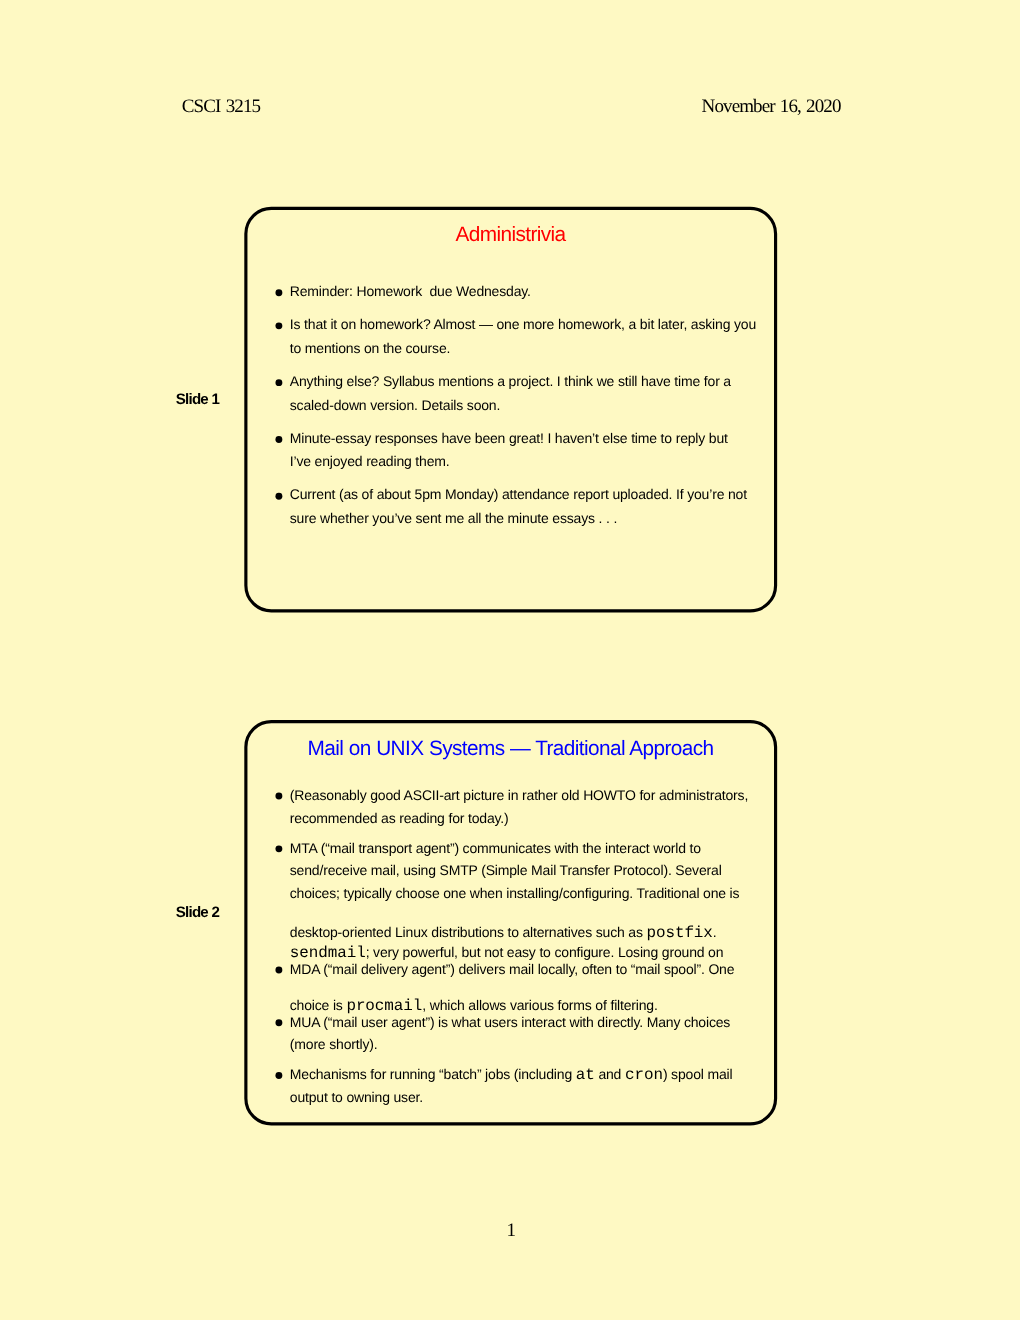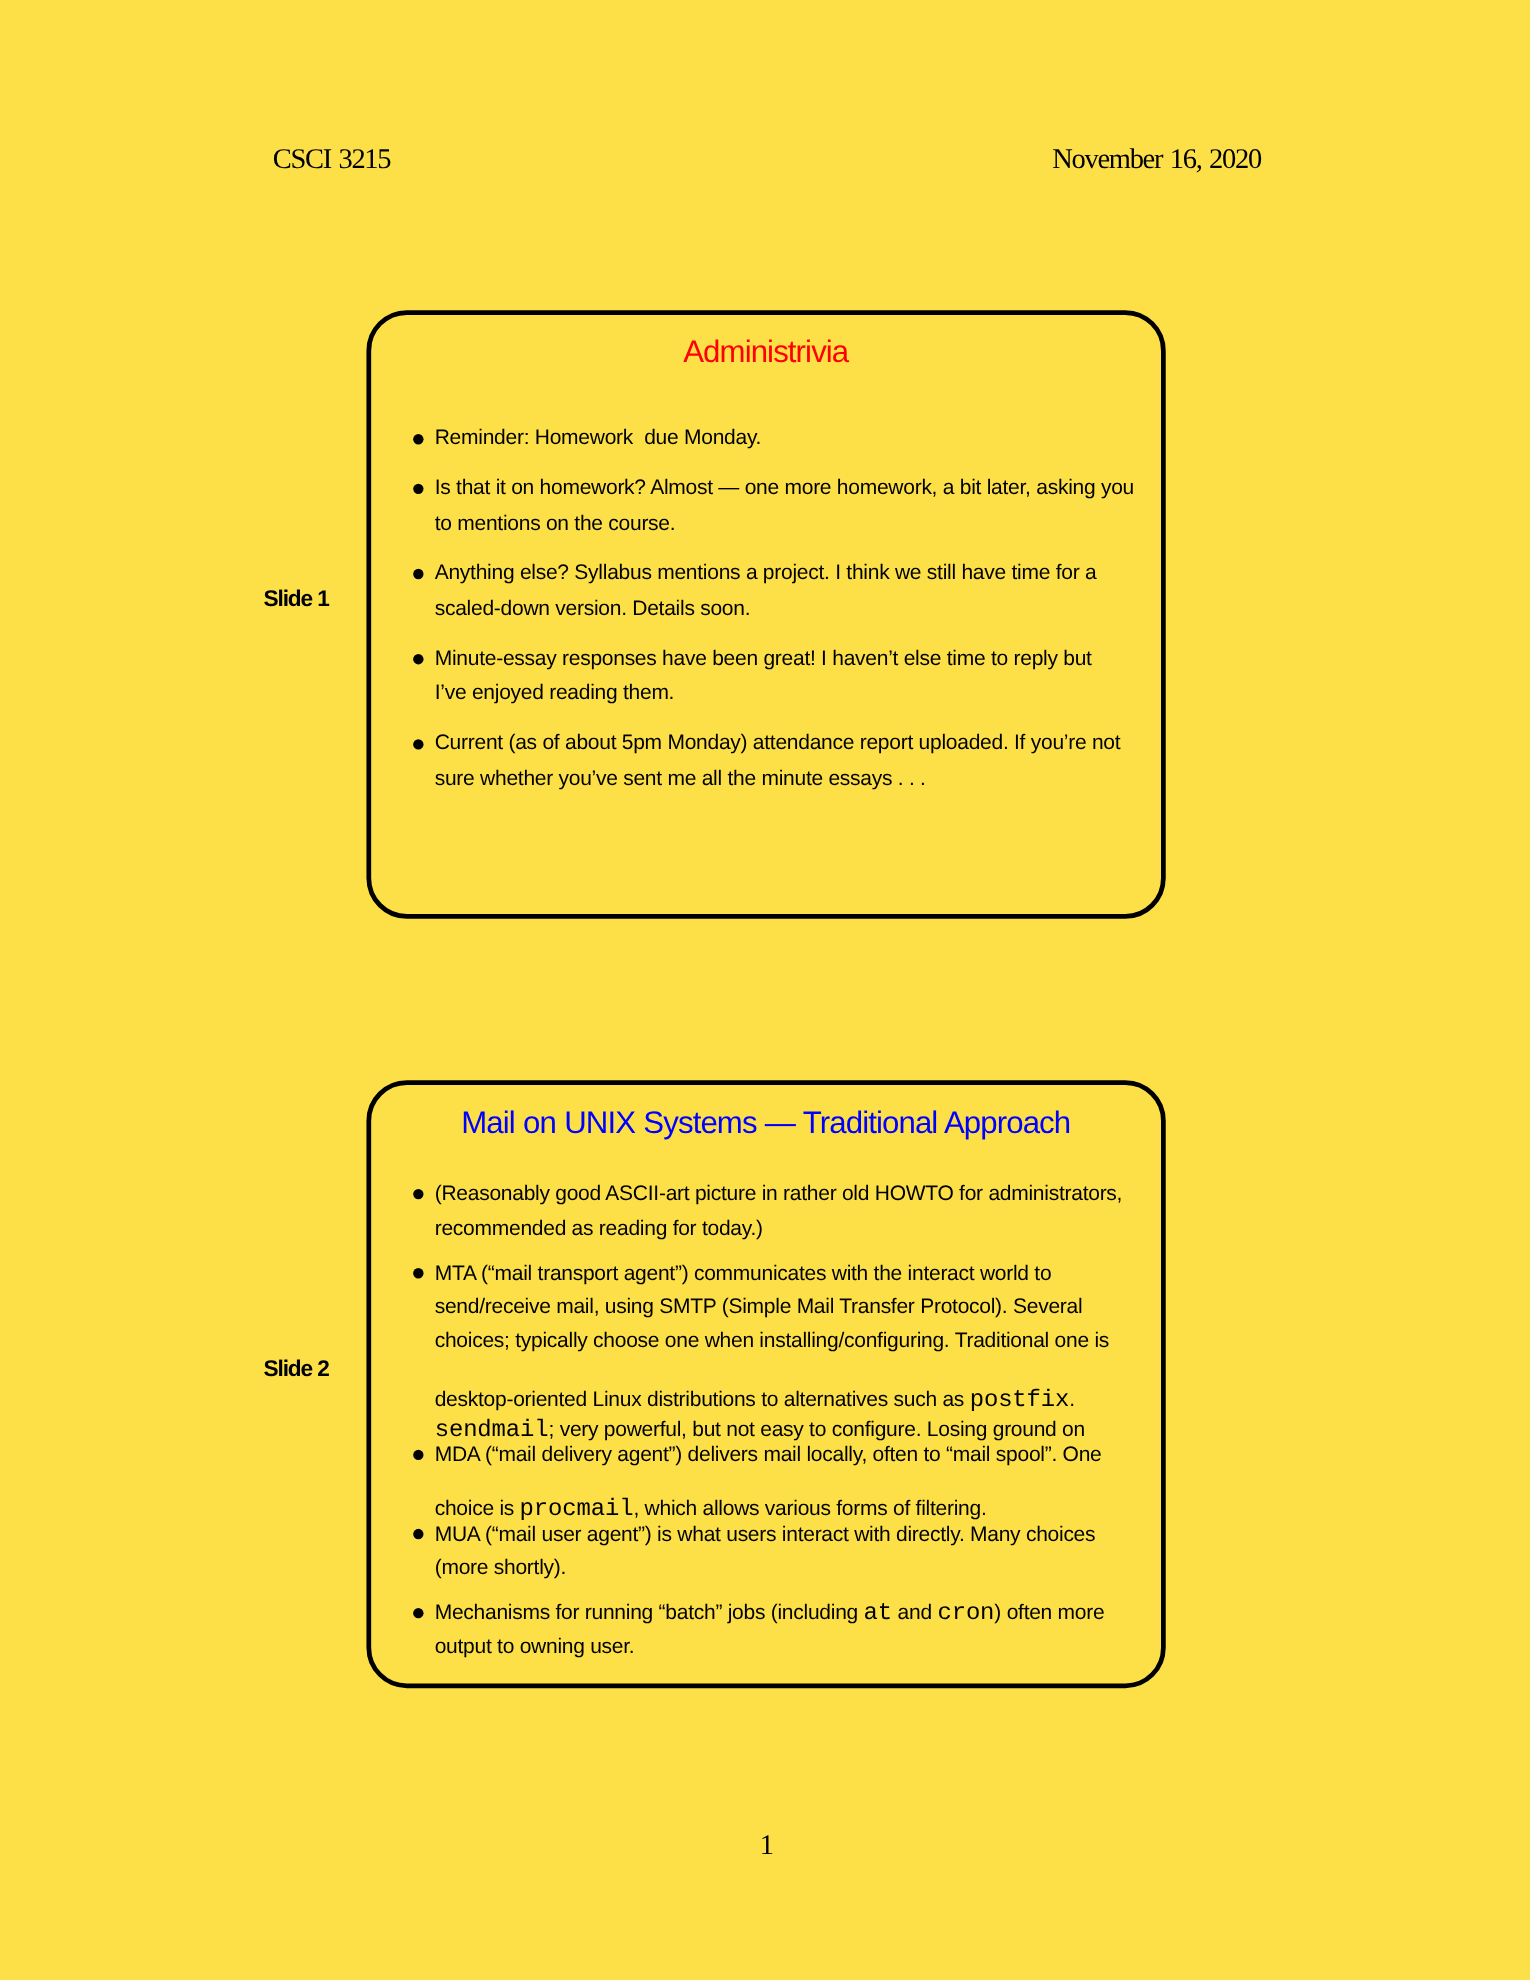--- a/index.html
+++ b/index.html
@@ -1,21 +1,21 @@
 <!DOCTYPE html>
 <html><head>
 <meta charset="utf-8">
 <style>
   html, body { margin:0; padding:0; background:#ffffff; }
   body {
     width:1020px; height:1320px; position:relative; overflow:hidden;
     font-family:"Liberation Sans", sans-serif;
     -webkit-font-smoothing:antialiased; text-rendering:geometricPrecision;
   }
-  #page { position:absolute; left:0; top:0; width:1020px; height:1320px; background:#fde047; }
+  #page { position:absolute; left:0; top:0; width:1020px; height:1320px; background:#fef9c3; }
 
   .hdr-text {
     position:absolute; white-space:pre; color:#000;
     font-family:"Liberation Serif", serif; font-size:19px; letter-spacing:-0.87px;
     word-spacing:1.2px; line-height:0;
   }
   .page-number {
     position:absolute; white-space:pre; color:#000;
     font-family:"Liberation Serif", serif; font-size:19px; letter-spacing:-0.87px;
     line-height:0; transform:translateX(-50%);
@@ -51,21 +51,21 @@
   <div id="slide-1">
       <svg class="frame" width="541" height="414" style="left: 240px; top: 202px;">
         <rect x="5.8750000000000115" y="6.34500000000001" width="529.7" height="402.58000000000004" rx="25.425" ry="25.425" fill="none" stroke="#000000" stroke-width="3.15"></rect>
       </svg>
     <div class="slide-label" style="left: 175.7px; top: 400.365px;">Slide 1</div>
     <div class="frame-title" style="color: rgb(255, 0, 0); left: 510.5px; top: 235.089px;">Administrivia</div>
     <div class="slide-body">
         <svg class="bullet-dot" width="16" height="16" style="left: 270px; top: 284px;">
           <circle cx="8.899999999999977" cy="8.819999999999993" r="3.45" fill="#000000"></circle>
         </svg>
-        <div class="body-line" style="left: 289.8px; top: 290.946px;"><span>Reminder: Homework  due Monday.</span></div>
+        <div class="body-line" style="left: 289.8px; top: 290.946px;"><span>Reminder: Homework  due Wednesday.</span></div>
         <svg class="bullet-dot" width="16" height="16" style="left: 270px; top: 317px;">
           <circle cx="8.899999999999977" cy="8.870000000000005" r="3.45" fill="#000000"></circle>
         </svg>
         <div class="body-line" style="left: 289.8px; top: 323.996px;"><span>Is that it on homework? Almost — one more homework, a bit later, asking you</span></div>
         <div class="body-line" style="left: 289.8px; top: 347.746px;"><span>to mentions on the course.</span></div>
         <svg class="bullet-dot" width="16" height="16" style="left: 270px; top: 374px;">
           <circle cx="8.899999999999977" cy="8.670000000000016" r="3.45" fill="#000000"></circle>
         </svg>
         <div class="body-line" style="left: 289.8px; top: 380.796px;"><span>Anything else? Syllabus mentions a project. I think we still have time for a</span></div>
         <div class="body-line" style="left: 289.8px; top: 404.546px;"><span>scaled-down version. Details soon.</span></div>
@@ -108,20 +108,20 @@
         <div class="body-line" style="left: 289.8px; top: 968.806px;"><span>MDA (“mail delivery agent”) delivers mail locally, often to “mail spool”. One</span></div>
         <div class="body-line" style="left: 289.8px; top: 1005px;"><span>choice is </span><span class="mono">procmail</span><span>, which allows various forms of filtering.</span></div>
         <svg class="bullet-dot" width="16" height="16" style="left: 270px; top: 1014px;">
           <circle cx="8.899999999999977" cy="8.689999999999827" r="3.45" fill="#000000"></circle>
         </svg>
         <div class="body-line" style="left: 289.8px; top: 1021.57px;"><span>MUA (“mail user agent”) is what users interact with directly. Many choices</span></div>
         <div class="body-line" style="left: 289.8px; top: 1044.35px;"><span>(more shortly).</span></div>
         <svg class="bullet-dot" width="16" height="16" style="left: 270px; top: 1067px;">
           <circle cx="8.899999999999977" cy="8.449999999999818" r="3.45" fill="#000000"></circle>
         </svg>
-        <div class="body-line" style="left: 289.8px; top: 1074.33px;"><span>Mechanisms for running “batch” jobs (including </span><span class="mono">at</span><span> and </span><span class="mono">cron</span><span>) often more</span></div>
+        <div class="body-line" style="left: 289.8px; top: 1074.33px;"><span>Mechanisms for running “batch” jobs (including </span><span class="mono">at</span><span> and </span><span class="mono">cron</span><span>) spool mail</span></div>
         <div class="body-line" style="left: 289.8px; top: 1097.11px;"><span>output to owning user.</span></div>
       </div>
   </div>
 
   <div class="page-number" style="left: 510.8px; top: 1230.89px;">1</div>
 
 </div>
 
 </body></html>

